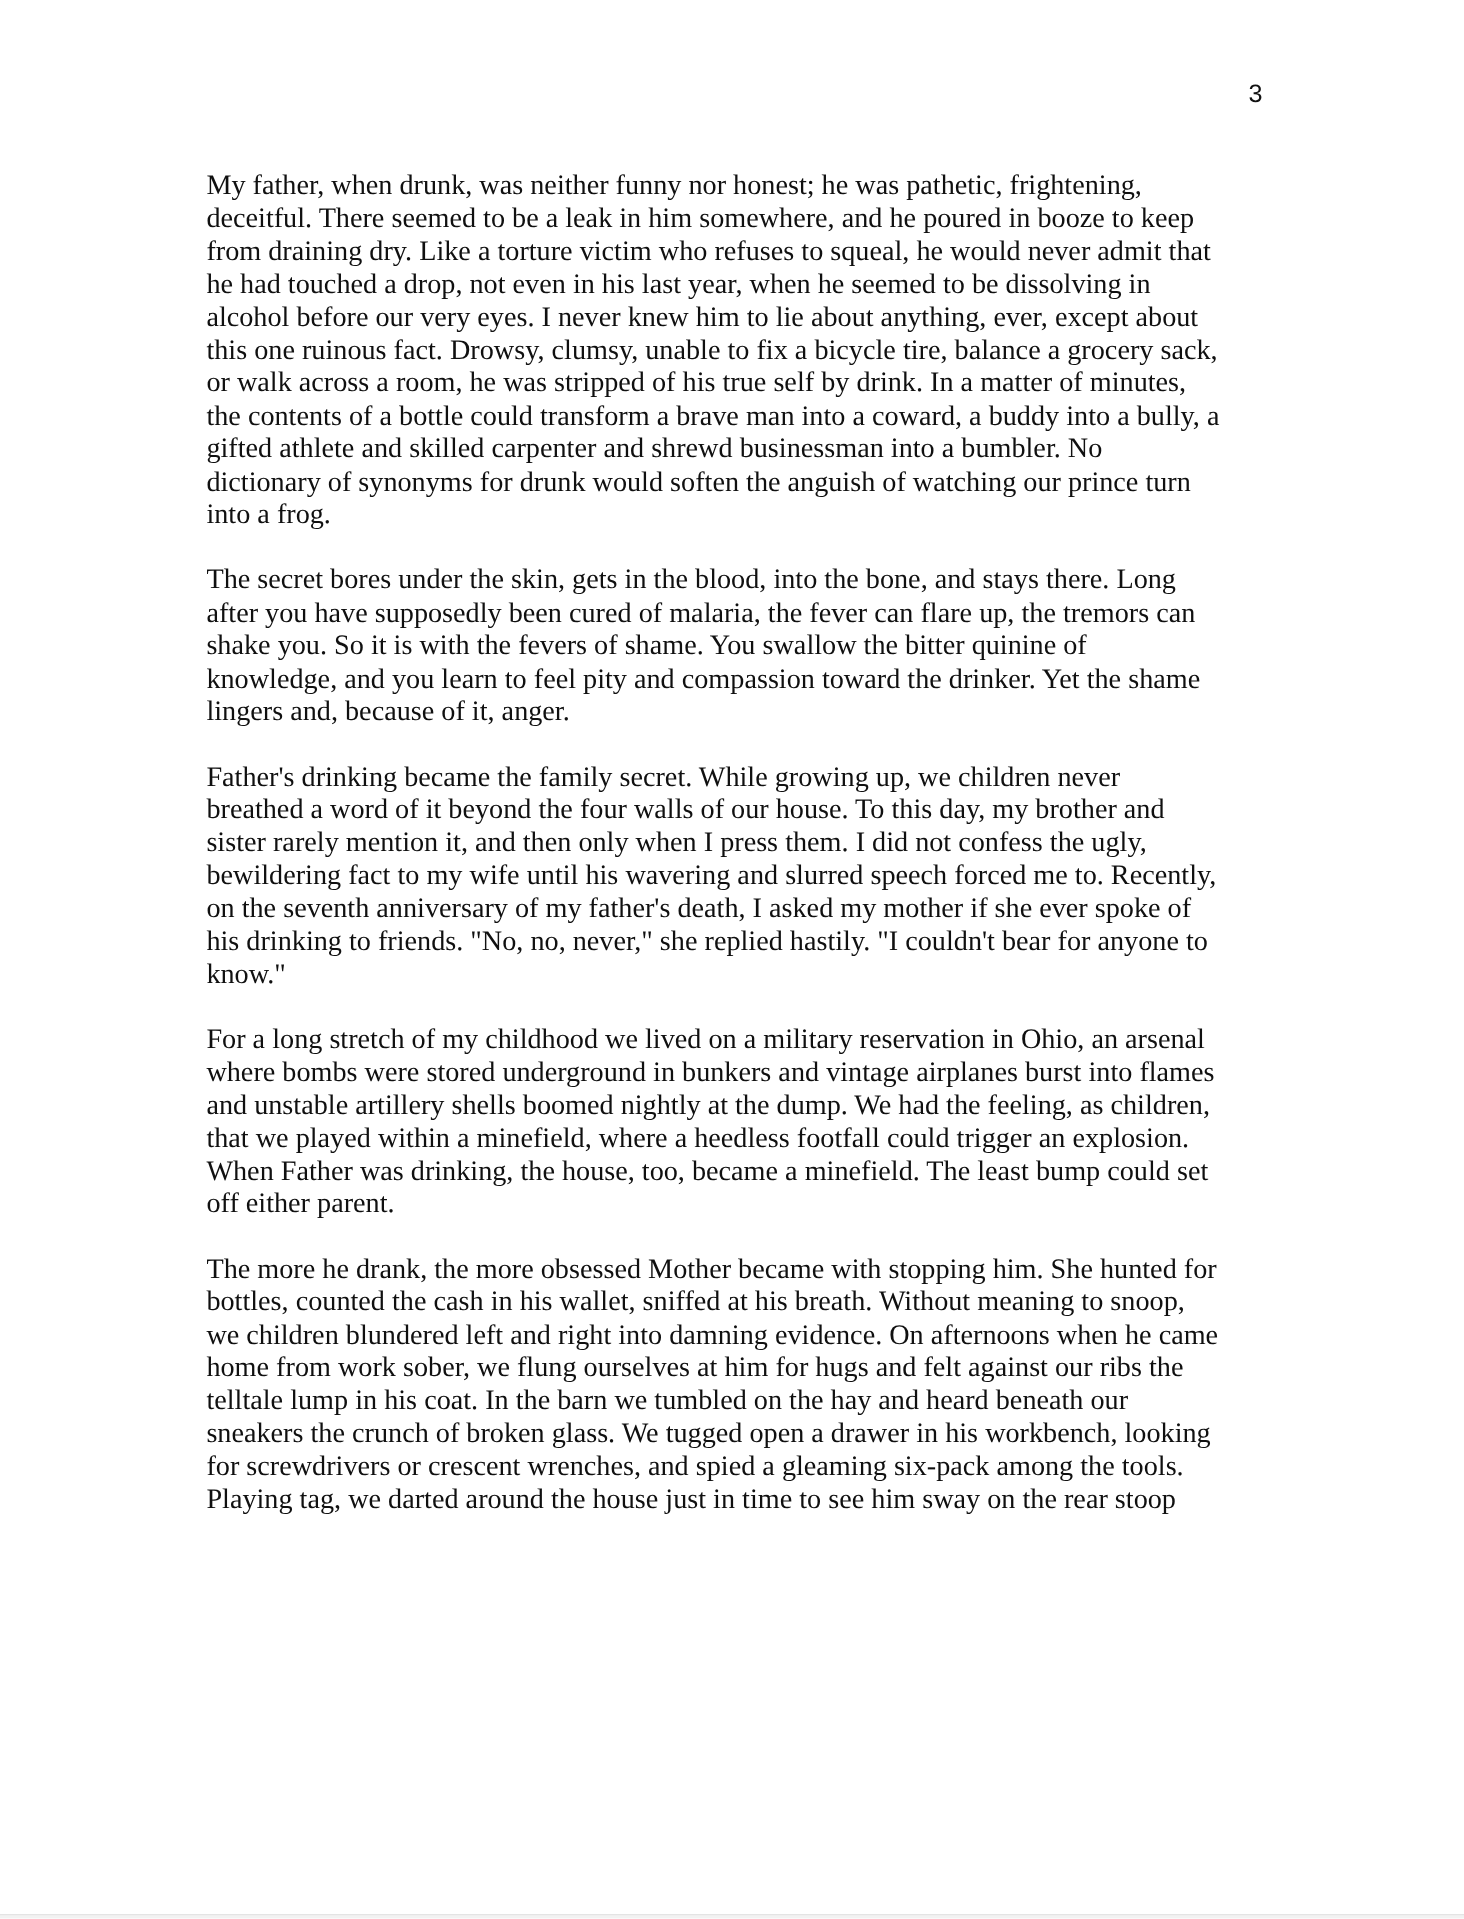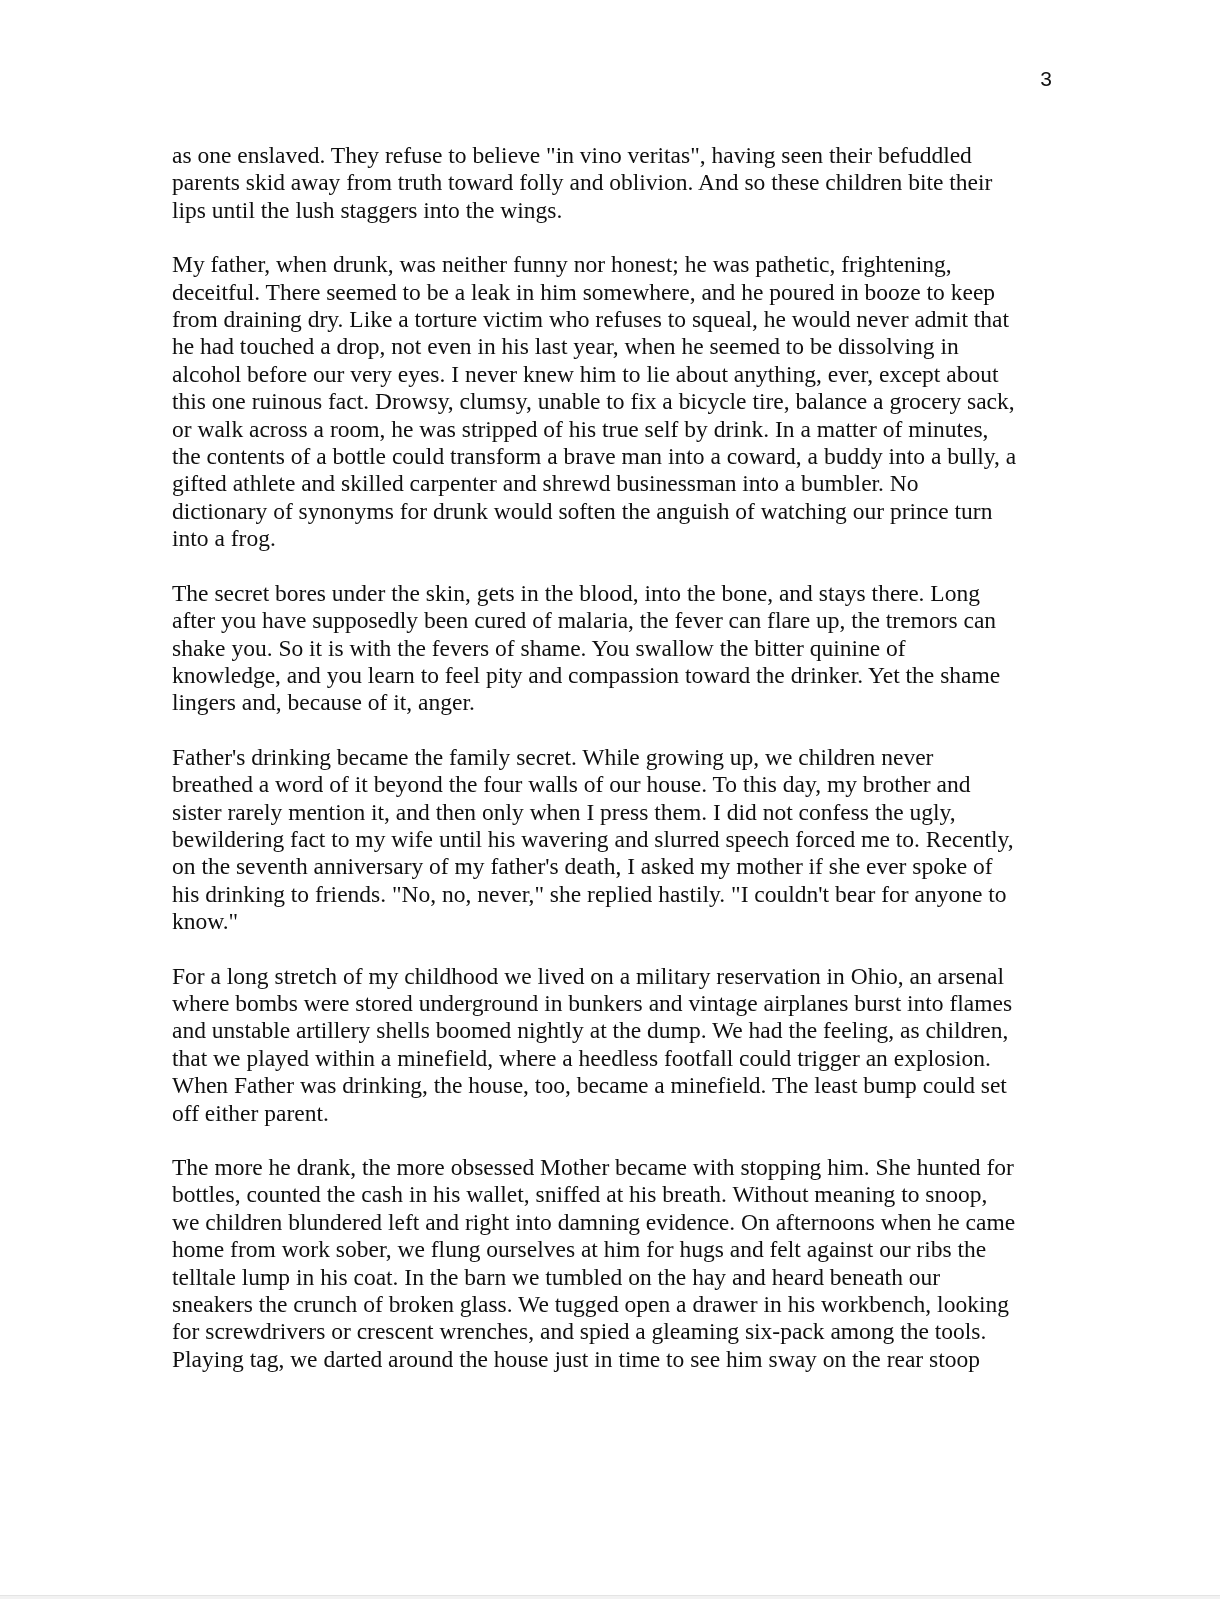--- a/index.html
+++ b/index.html
@@ -55,23 +55,20 @@
   }
 </style>
 </head>
 <body>
 
 <div class="page">
 
   <div class="page-number">3</div>
 
   <div class="body-col">
-    <p class="para">as one enslaved. They refuse to believe "in vino veritas", having seen their befuddled
-parents skid away from truth toward folly and oblivion. And so these children bite their
-lips until the lush staggers into the wings.</p>
     <p class="para">My father, when drunk, was neither funny nor honest; he was pathetic, frightening,
 deceitful. There seemed to be a leak in him somewhere, and he poured in booze to keep
 from draining dry. Like a torture victim who refuses to squeal, he would never admit that
 he had touched a drop, not even in his last year, when he seemed to be dissolving in
 alcohol before our very eyes. I never knew him to lie about anything, ever, except about
 this one ruinous fact. Drowsy, clumsy, unable to fix a bicycle tire, balance a grocery sack,
 or walk across a room, he was stripped of his true self by drink. In a matter of minutes,
 the contents of a bottle could transform a brave man into a coward, a buddy into a bully, a
 gifted athlete and skilled carpenter and shrewd businessman into a bumbler. No
 dictionary of synonyms for drunk would soften the anguish of watching our prince turn

